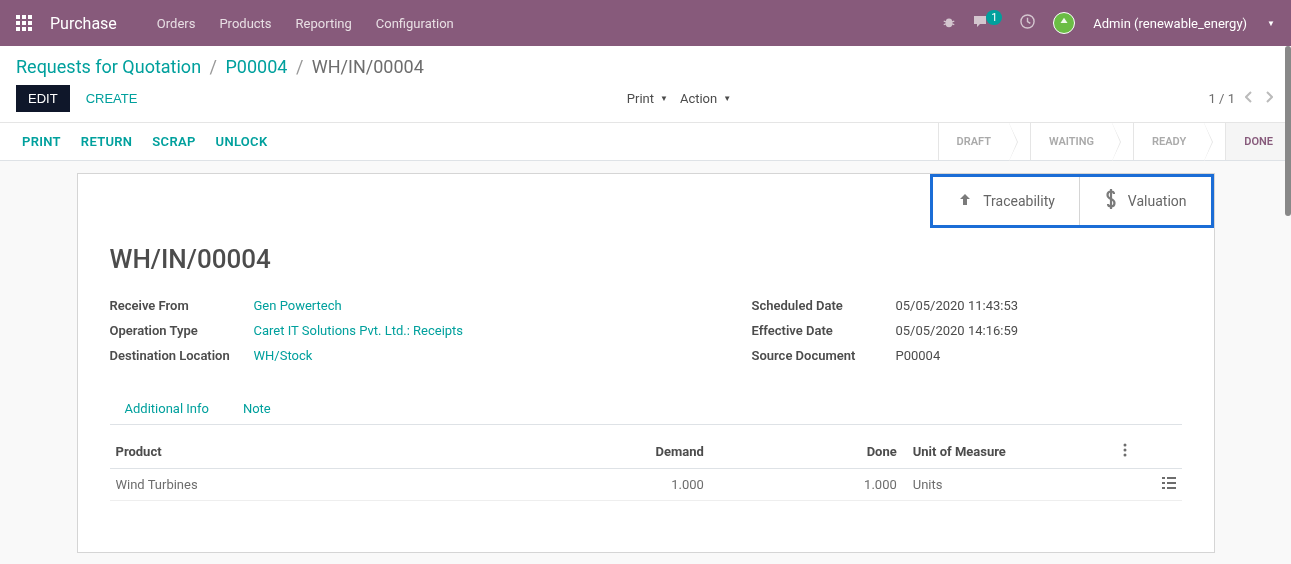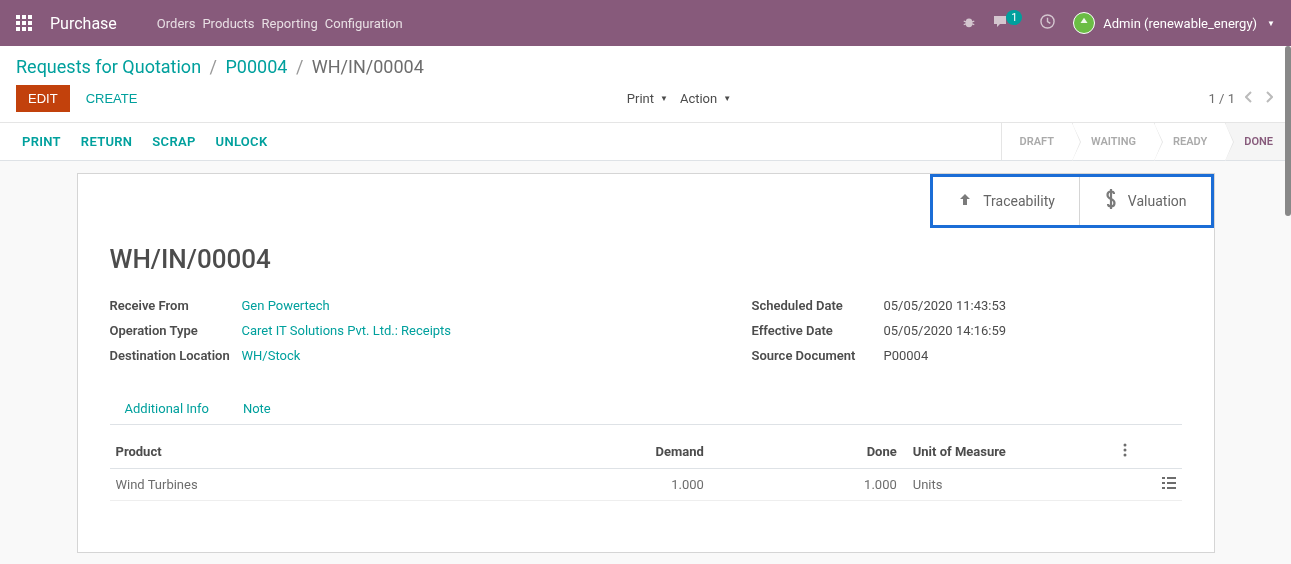--- a/index.html
+++ b/index.html
@@ -3,73 +3,73 @@
 <meta charset="utf-8">
 <style>
 * { margin: 0; padding: 0; box-sizing: border-box; }
 body { font-family: -apple-system, BlinkMacSystemFont, "Segoe UI", Roboto, Helvetica, Arial, sans-serif; font-size: 13px; color: #4c4c4c; background: #f9f9f9; width: 1291px; }
 
 
 .topbar { background: #875a7b; height: 46px; display: flex; align-items: center; color: #fff; padding: 0 16px; }
 .apps-icon { margin-right: 18px; display: inline-flex; }
 .apps-icon svg { fill: #fff; }
 .app-title { font-size: 16px; font-weight: 400; color: #fff; margin-right: 40px; }
-.nav-links { display: flex; gap: 7px; flex: 1; }
+.nav-links { display: flex; gap: 24px; flex: 1; }
 .nav-link { color: #e8dfe4; font-size: 13px; cursor: pointer; }
 .topbar-right { display: flex; align-items: center; gap: 18px; }
 .bug-icon, .clock-icon { color: #d4c6cf; }
 .msg-wrap { position: relative; display: inline-flex; align-items: center; }
 .msg-badge { background: #00a09d; color: #fff; border-radius: 8px; font-size: 11px; padding: 1px 5px; margin-left: -4px; position: relative; top: -6px; }
-.user-area { display: flex; align-items: center; gap: 8px; cursor: pointer; }
+.user-area { display: flex; align-items: center; gap: 18px; cursor: pointer; }
 .avatar { width: 22px; height: 22px; border-radius: 50%; background: #6bbd45; display: flex; align-items: center; justify-content: center; border: 1px solid #fff; }
 
 
 .breadcrumb-row { background: #fff; padding: 10px 16px 0; }
 .breadcrumb { font-size: 18px; color: #888; }
 .breadcrumb a { color: #00a09d; text-decoration: none; }
 .breadcrumb .sep { color: #999; margin: 0 4px; }
 .breadcrumb .current { color: #6d6d6d; }
 
 
 .action-row { background: #fff; display: flex; align-items: center; padding: 8px 16px 10px; border-bottom: 1px solid #e5e5e5; }
-.btn-edit { background: #c2410c; color: #fff; border: none; padding: 6px 12px; font-size: 13px; font-weight: 500; cursor: pointer; }
+.btn-edit { background: #0f172a; color: #fff; border: none; padding: 6px 12px; font-size: 13px; font-weight: 500; cursor: pointer; }
 .btn-create { background: transparent; color: #00a09d; border: none; padding: 6px 12px; font-size: 13px; font-weight: 500; cursor: pointer; margin-left: 4px; }
 .action-center { flex: 1; display: flex; justify-content: center; gap: 12px; }
 .action-drop { color: #4c4c4c; font-size: 13px; cursor: pointer; display: inline-flex; align-items: center; gap: 4px; }
 .pager { display: flex; align-items: center; gap: 8px; color: #6d6d6d; font-size: 13px; }
 .pager-btn { color: #888; cursor: pointer; padding: 2px; }
 .pager-btn.disabled { color: #ccc; }
 
 
 .statusbar { background: #fff; display: flex; align-items: center; border-bottom: 1px solid #dee2e6; height: 38px; }
 .status-actions { display: flex; gap: 20px; padding-left: 22px; }
 .status-action { color: #00a09d; font-size: 13px; font-weight: 600; cursor: pointer; text-transform: uppercase; letter-spacing: 0.3px; }
 .status-steps { margin-left: auto; display: flex; height: 100%; align-items: stretch; }
-.step { position: relative; padding: 0 18px; display: flex; align-items: center; font-size: 11px; font-weight: 600; color: #aaa; border-left: 1px solid #e5e5e5; }
+.step { position: relative; padding: 0 18px; display: flex; align-items: center; font-size: 11px; font-weight: 600; color: #aaa; border-left: 1px solid #e5e5e5; margin-left: 21px; }
 .step::after { content: ""; position: absolute; right: -8px; top: 50%; transform: translateY(-50%); width: 0; height: 0; border-top: 19px solid transparent; border-bottom: 19px solid transparent; border-left: 8px solid #fff; z-index: 2; }
 .step::before { content: ""; position: absolute; right: -9px; top: 50%; transform: translateY(-50%); width: 0; height: 0; border-top: 19px solid transparent; border-bottom: 19px solid transparent; border-left: 9px solid #e5e5e5; z-index: 1; }
 .step.active { color: #875a7b; background: #f5f5f5; }
 .step.active::after { border-left-color: #f5f5f5; }
 .step:last-child::after, .step:last-child::before { display: none; }
 
 
 .sheet-wrap { padding: 12px 24px; }
 .sheet { background: #fff; border: 1px solid #d5d5d5; max-width: 1138px; margin: 0 auto; min-height: 380px; position: relative; }
 .stat-buttons { display: flex; justify-content: flex-end; border-bottom: none; }
 .stat-btn-group { display: flex; border: 3px solid #1b6dd6; }
 .stat-btn { display: flex; align-items: center; gap: 10px; padding: 12px 24px; border-left: 1px solid #d5d5d5; cursor: pointer; color: #666; font-size: 14px; }
 .stat-btn:first-child { border-left: none; }
 .stat-btn .ic { font-size: 18px; font-weight: bold; color: #7b7b7b; }
 
 .sheet-body { padding: 16px 32px 24px; }
 .record-title { font-size: 26px; color: #4c4c4c; font-weight: 500; margin-bottom: 24px; }
 .fields-grid { display: flex; gap: 80px; margin-bottom: 28px; }
 .fields-col { display: flex; flex-direction: column; gap: 10px; }
 .field-row { display: flex; }
-.field-label { width: 132px; font-weight: 600; color: #4c4c4c; font-size: 13px; }
+.field-label { width: 144px; font-weight: 600; color: #4c4c4c; font-size: 13px; }
 .field-val { color: #4c4c4c; font-size: 13px; }
 .field-val.link { color: #00a09d; cursor: pointer; }
 
 
 .tabs { display: flex; border-bottom: 1px solid #dee2e6; gap: 4px; }
 .tab { padding: 8px 14px; font-size: 13px; cursor: pointer; color: #00a09d; border: 1px solid transparent; position: relative; top: 1px; }
 .tab.active { color: #4c4c4c; background: #fff; border: 1px solid #dee2e6; border-bottom-color: #fff; border-radius: 3px 3px 0 0; }
 .tab.bg { background: #eee; }
 
 

